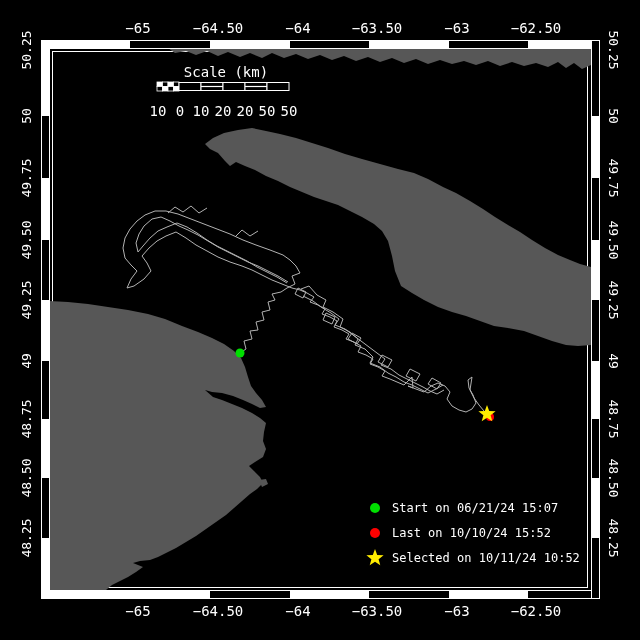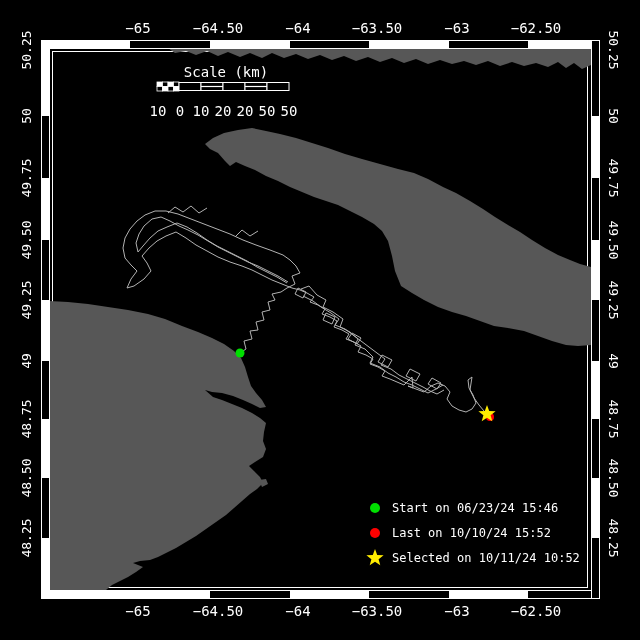--- a/index.html
+++ b/index.html
@@ -88,21 +88,21 @@
         <rect x="245" y="82.5" width="22" height="8" fill="#000" stroke="#ffffff" stroke-width="1"></rect>
         <line x1="245" y1="86.5" x2="267" y2="86.5" stroke="#ffffff" stroke-width="1.2"></line>
         <rect x="267" y="82.5" width="22" height="8" fill="#000" stroke="#ffffff" stroke-width="1"></rect>
       </g>
       <circle cx="375" cy="508" r="5" fill="#00df00"></circle>
       <circle cx="375" cy="533" r="5" fill="#ff0000"></circle>
       <path d="M375.0 549.0L377.2 554.9L383.6 555.2L378.6 559.2L380.3 565.3L375.0 561.8L369.7 565.3L371.4 559.2L366.4 555.2L372.8 554.9Z" fill="#ffec00"></path>
     </svg>
 
   <div id="labels">
-    <div class="legend-label" id="legend-label-0" style="left: 392px; top: 508px;">Start on 06/23/24 15:46</div>
+    <div class="legend-label" id="legend-label-0" style="left: 392px; top: 508px;">Start on 06/21/24 15:07</div>
     <div class="legend-label" id="legend-label-1" style="left: 392px; top: 533px;">Last on 10/10/24 15:52</div>
     <div class="legend-label" id="legend-label-2" style="left: 392px; top: 558px;">Selected on 10/11/24 10:52</div>
     <div class="txt scale-title" id="scale-title" style="left: 226px; top: 72px;">Scale (km)</div>
   <div class="txt ax-top" style="left: 130px; top: 28px;">−65</div>
       <div class="txt ax-top" style="left: 210px; top: 28px;">−64.50</div>
       <div class="txt ax-top" style="left: 290px; top: 28px;">−64</div>
       <div class="txt ax-top" style="left: 369px; top: 28px;">−63.50</div>
       <div class="txt ax-top" style="left: 449px; top: 28px;">−63</div>
       <div class="txt ax-top" style="left: 528px; top: 28px;">−62.50</div>
       <div class="txt ax-bottom" style="left: 130px; top: 611px;">−65</div>

